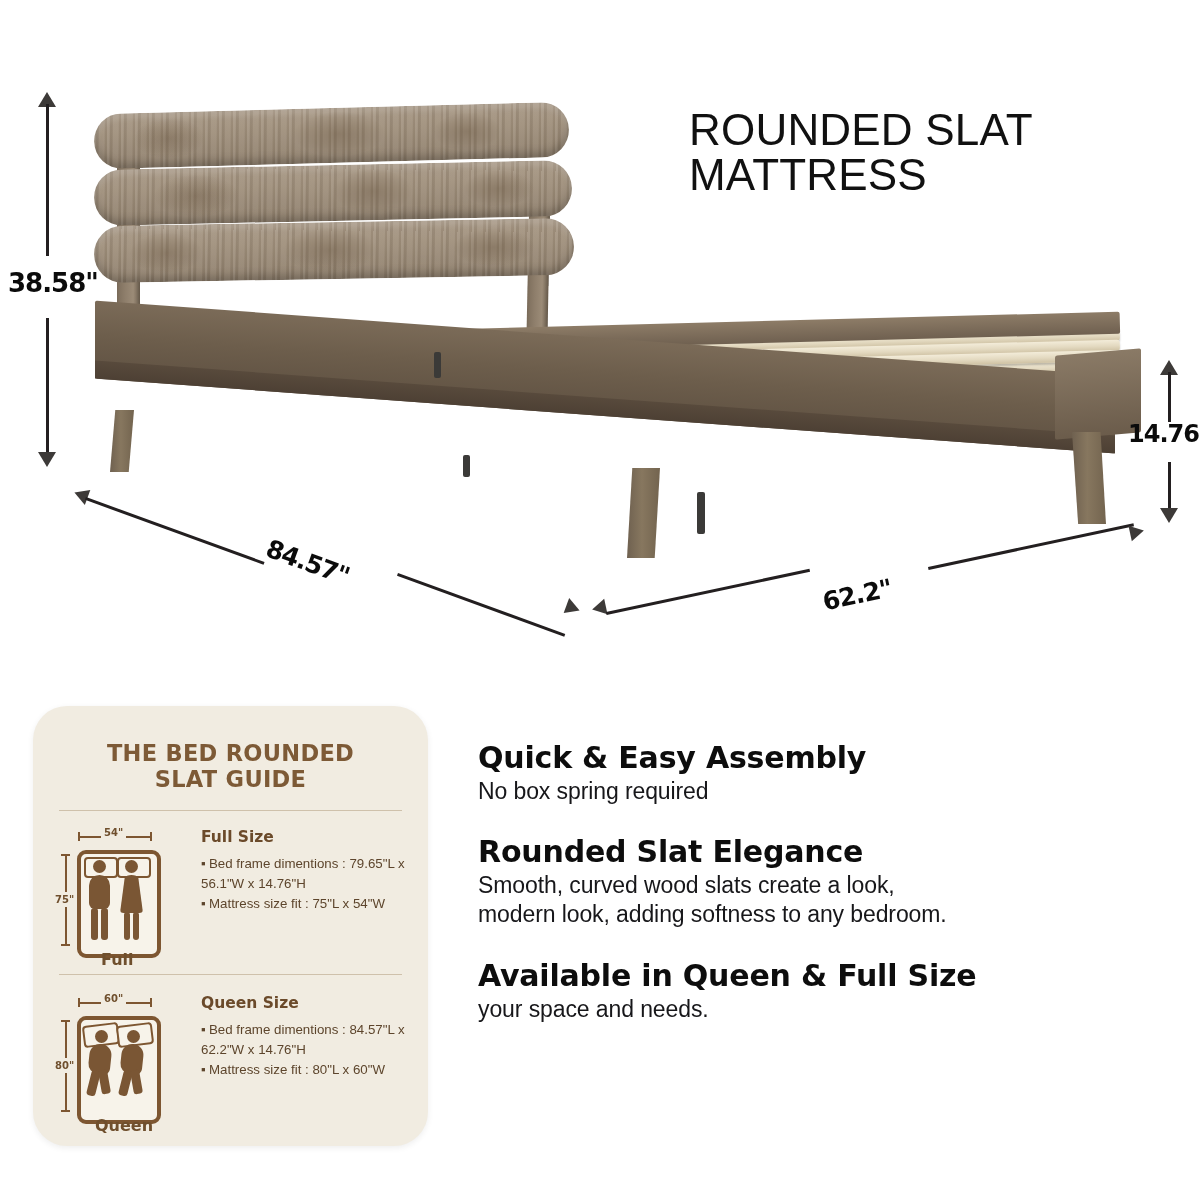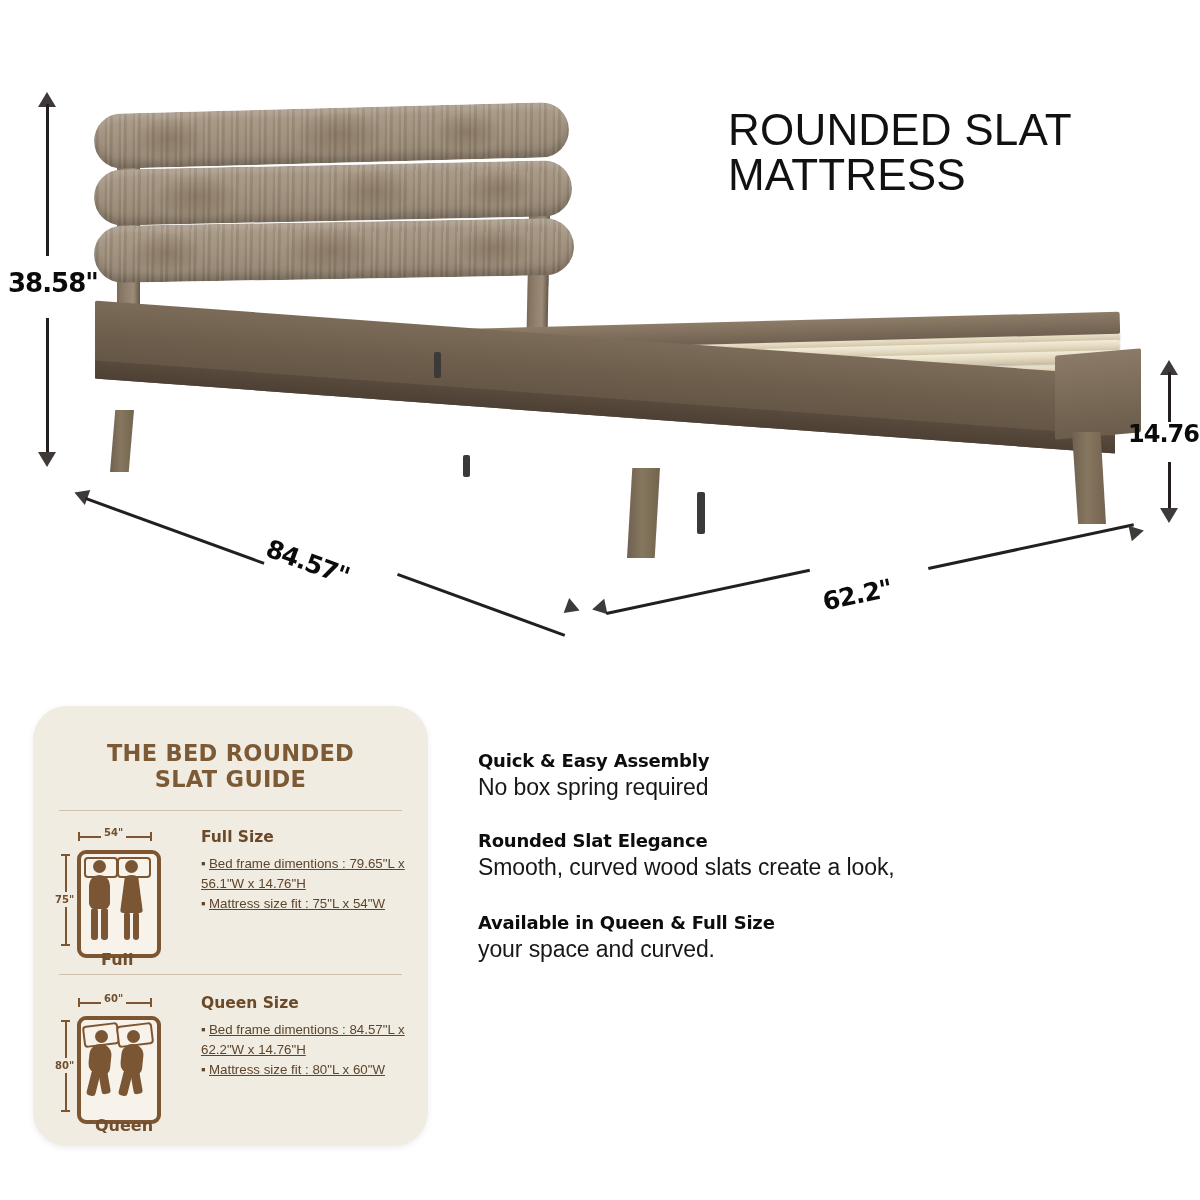--- a/index.html
+++ b/index.html
@@ -7,21 +7,21 @@
     width:1200px;height:1200px;
     background:#ffffff;
     font-family:"Liberation Sans", sans-serif;
     position:relative;overflow:hidden;
     -webkit-font-smoothing:antialiased;
   }
   .stage{position:absolute;inset:0;}
 
   
   .headline{
-    position:absolute;left:728px;top:108px;width:420px;
+    position:absolute;left:689px;top:108px;width:420px;
     font-size:44px;line-height:1.02;letter-spacing:.2px;
     font-weight:400;color:#111111;
   }
   .headline div{white-space:nowrap;}
 
   
   .bed{position:absolute;left:0;top:0;width:1200px;height:660px;}
 
   .slat-bar{
     position:absolute;
@@ -106,29 +106,28 @@
   .fig-skirt{border-radius:12px 12px 4px 4px;}
   .fig-leg{border-radius:3px;}
 
   .size-name{
     position:absolute;color:#6b4a2a;font-weight:700;font-size:15.5px;
     font-family:"DejaVu Sans", sans-serif;
   }
   .size-lines{
     position:absolute;color:#5d452c;font-size:13.3px;line-height:1.5;
     font-family:"Liberation Sans", sans-serif;
-    text-decoration:underline;
   }
   .size-lines .bullet{display:inline-block;width:8px;color:#5d452c;}
 
   
   .features{position:absolute;left:478px;top:740px;width:660px;}
   .feat{margin-bottom:22px;}
   .feat h3{
-    margin:10px 0 2px 0;font-size:18px;font-weight:700;color:#0d0d0d;
+    margin:0 0 2px 0;font-size:30px;font-weight:700;color:#0d0d0d;
     letter-spacing:-.2px;font-family:"DejaVu Sans", sans-serif;
   }
   .feat p{
     margin:0;font-size:23px;line-height:1.25;color:#17171a;font-weight:400;
     letter-spacing:-.1px;
   }
   .feat p span{display:block;}
 </style>
 </head>
 <body>
@@ -326,24 +325,25 @@
       <h3>Quick &amp; Easy Assembly</h3>
       <p>
         <span>No box spring required</span>
       </p>
     </div>
 
     <div class="feat" style="margin-top:28px;">
       <h3>Rounded Slat Elegance</h3>
       <p>
         <span>Smooth, curved wood slats create a look,</span>
+        <span>modern look, adding softness to any bedroom.</span>
       </p>
     </div>
 
     <div class="feat" style="margin-top:30px;">
       <h3>Available in Queen &amp; Full Size</h3>
       <p>
-        <span>your space and curved.</span>
+        <span>your space and needs.</span>
       </p>
     </div>
   </div>
 
 </div>
 
 </body></html>

